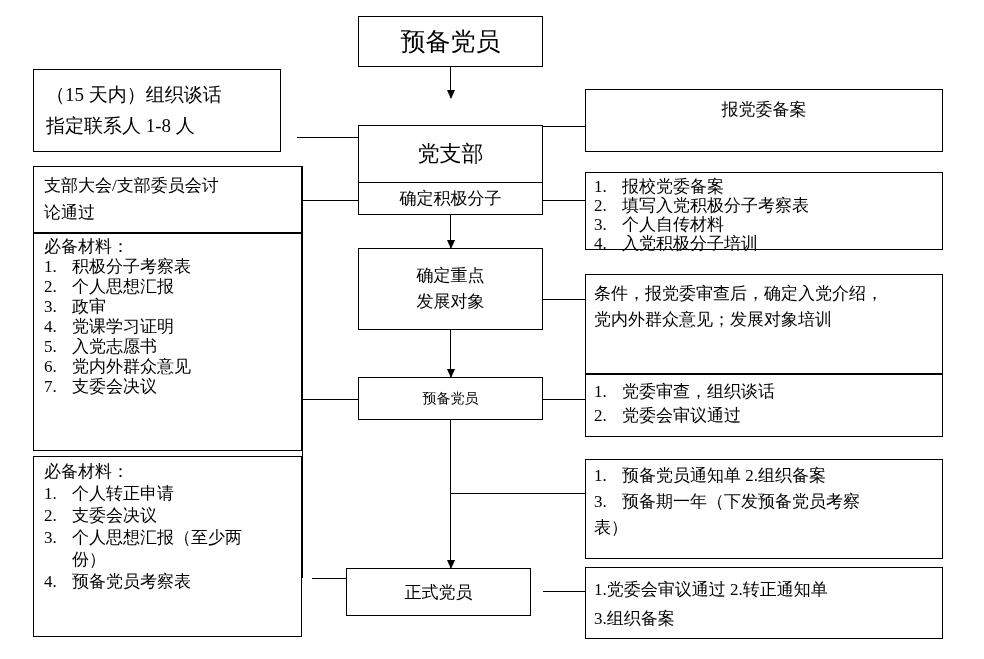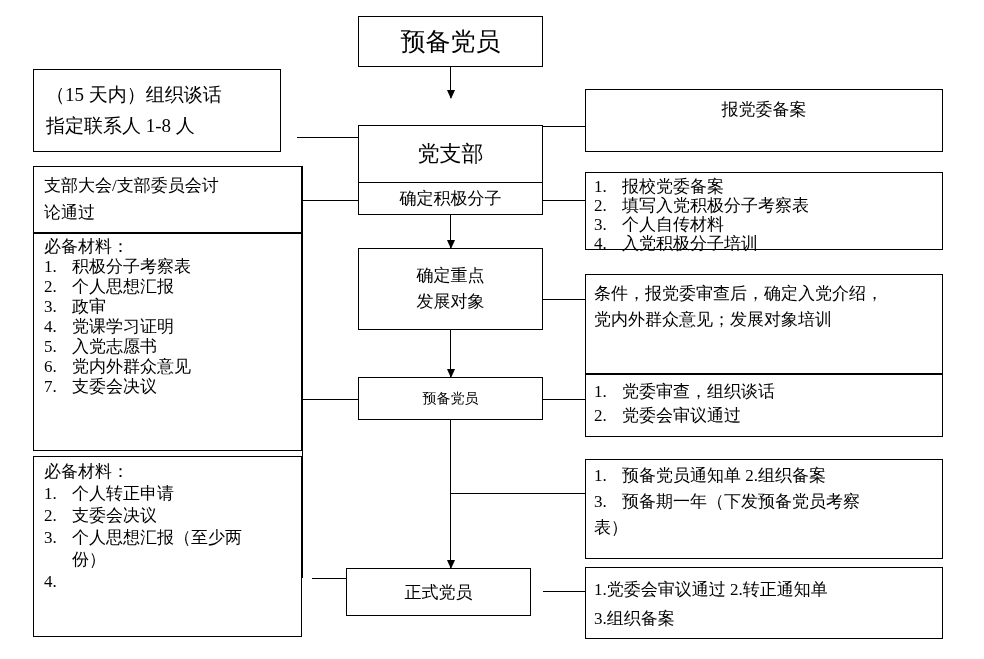--- a/index.html
+++ b/index.html
@@ -222,20 +222,21 @@
         <div class="li" style="margin-bottom:5px;">
           <span class="num" style="width:28px;">3.</span>
           <span class="txt">个人思想汇报（至少两</span>
         </div>
         <div class="li" style="margin-bottom:5px;">
           <span class="num" style="width:28px;"></span>
           <span class="txt">份）</span>
         </div>
         <div class="li">
           <span class="num" style="width:28px;">4.</span>
+          <span class="txt">预备党员考察表</span>
         </div>
       </div>
     </div>
   </div>
 
   <div class="box" style="left:585px; top:89px; width:358px; height:63px; font-size:17px;">
     <div class="box-inner top" style="padding:8px 0 0 0;">
       <span class="ln ctr">报党委备案</span>
     </div>
   </div>

